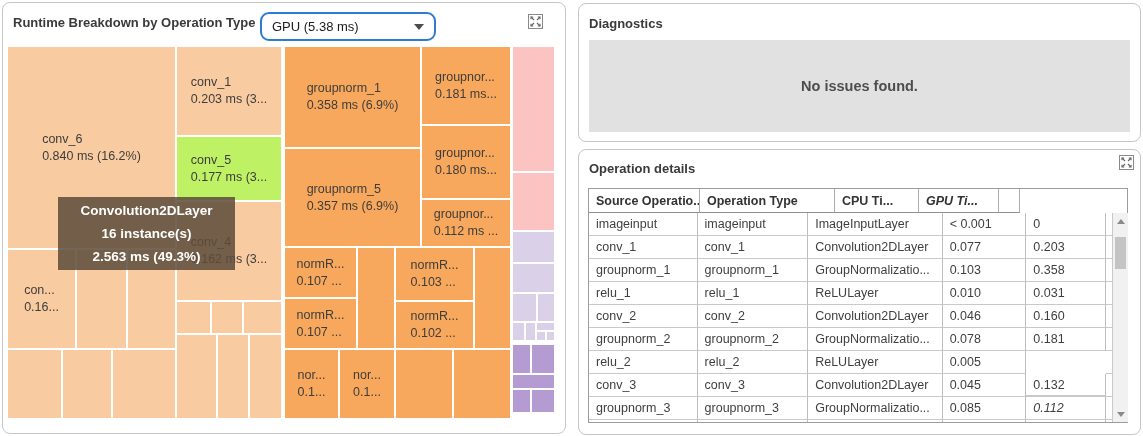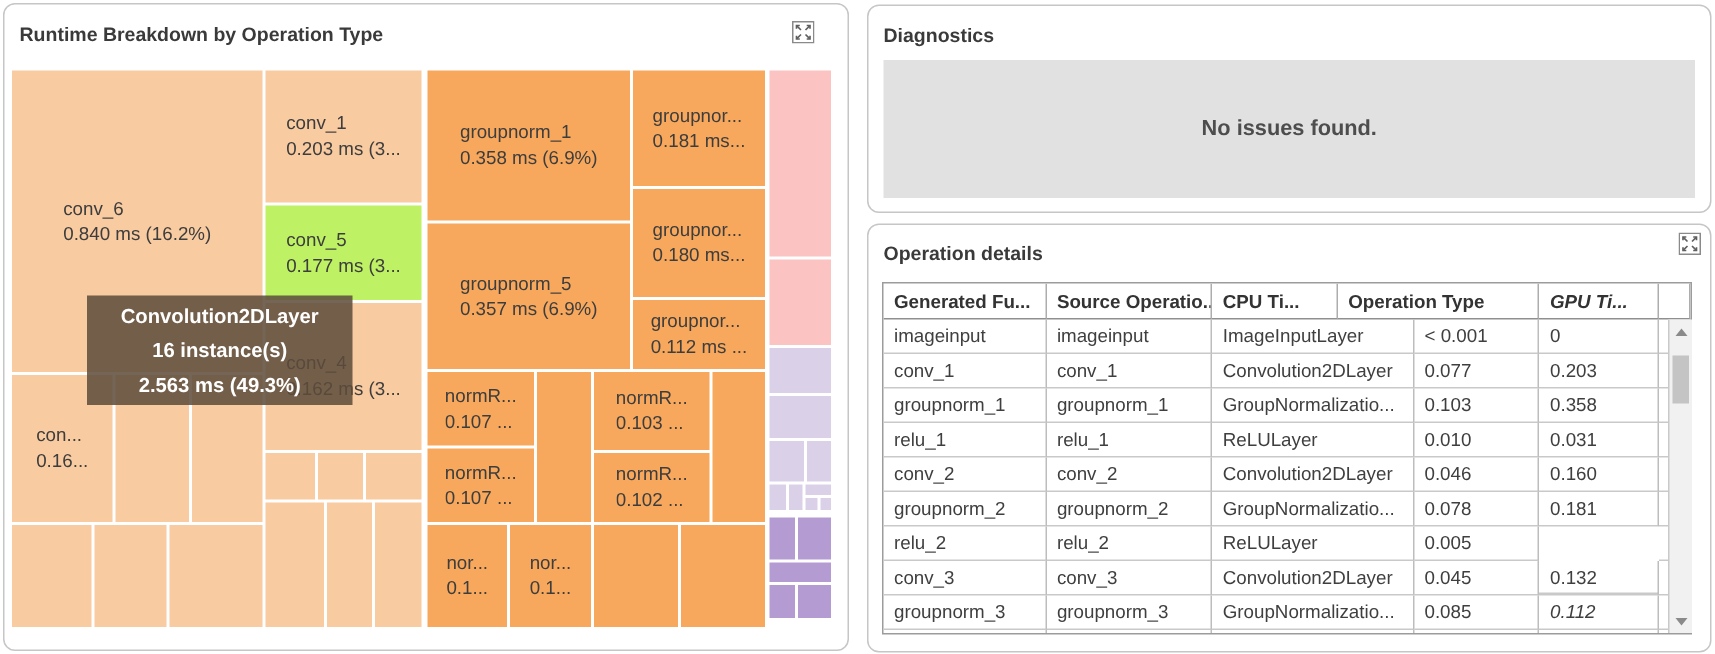--- a/index.html
+++ b/index.html
@@ -58,20 +58,24 @@
   .tri-down{width:0;height:0;border-left:4px solid transparent;border-right:4px solid transparent;border-top:5px solid #8a8a8a;}
   .sb-thumb{position:absolute;left:2px;top:24px;width:11px;height:32px;background:#c4c4c4;}
 </style>
 </head>
 <body>
 
 <div id="app">
 
   <section class="card" id="card-left">
     <span class="card-title" style="left:10px;top:12px;">Runtime Breakdown by Operation Type</span>
+    <div class="dropdown">
+      <span class="val">GPU (5.38 ms)</span>
+      <span class="caret"></span>
+    </div>
     <button class="expand-btn" style="left:524px;top:11px;">
       <svg width="15" height="15" viewBox="0 0 15 15">
         <rect x="0.5" y="0.5" width="14" height="14" fill="#fff" stroke="#8a8a8a"></rect>
         <g stroke="#5f5f5f" stroke-width="1.1" fill="none">
           <path d="M3.2 3.2 L6 6 M11.8 3.2 L9 6 M3.2 11.8 L6 9 M11.8 11.8 L9 9"></path>
           <path d="M3 5.2 V3 H5.2 M9.8 3 H12 V5.2 M3 9.8 V12 H5.2 M12 9.8 V12 H9.8"></path>
         </g>
       </svg>
     </button>
   </section>
@@ -258,24 +262,23 @@
         <g stroke="#5f5f5f" stroke-width="1.1" fill="none">
           <path d="M3.2 3.2 L6 6 M11.8 3.2 L9 6 M3.2 11.8 L6 9 M11.8 11.8 L9 9"></path>
           <path d="M3 5.2 V3 H5.2 M9.8 3 H12 V5.2 M3 9.8 V12 H5.2 M12 9.8 V12 H9.8"></path>
         </g>
       </svg>
     </button>
   </section>
 
   <div id="op-table">
       <div class="t-row head">
-        <div class="t-cell" style="width: 109px;">Generated Fu...</div>
         <div class="t-cell" style="width: 111px;">Source Operatio...</div>
+        <div class="t-cell" style="width: 135px;">Operation Type</div>
         <div class="t-cell" style="width: 84px;">CPU Ti...</div>
-        <div class="t-cell" style="width: 135px;">Operation Type</div>
         <div class="t-cell" style="width: 80px; font-style: italic;">GPU Ti...</div>
         <div class="t-cell" style="width: 21px;"></div>
       </div>
       <div class="t-row">
         <div class="t-cell" style="width: 109px;">imageinput</div>
         <div class="t-cell" style="width: 111px;">imageinput</div>
         <div class="t-cell" style="width: 135px;">ImageInputLayer</div>
         <div class="t-cell" style="width: 84px;">&lt; 0.001</div>
         <div class="t-cell" style="width: 80px;">0</div>
         <div class="t-cell" style="width: 21px;"></div>

